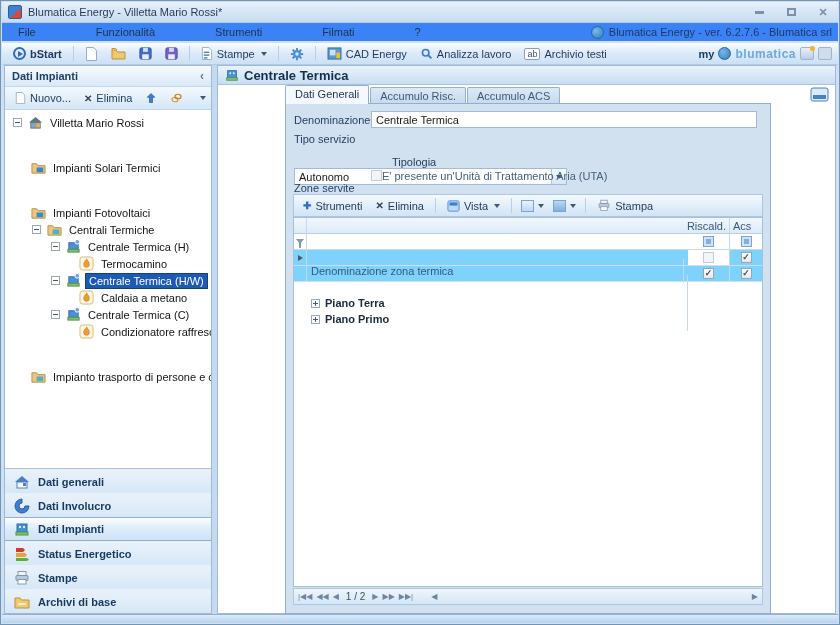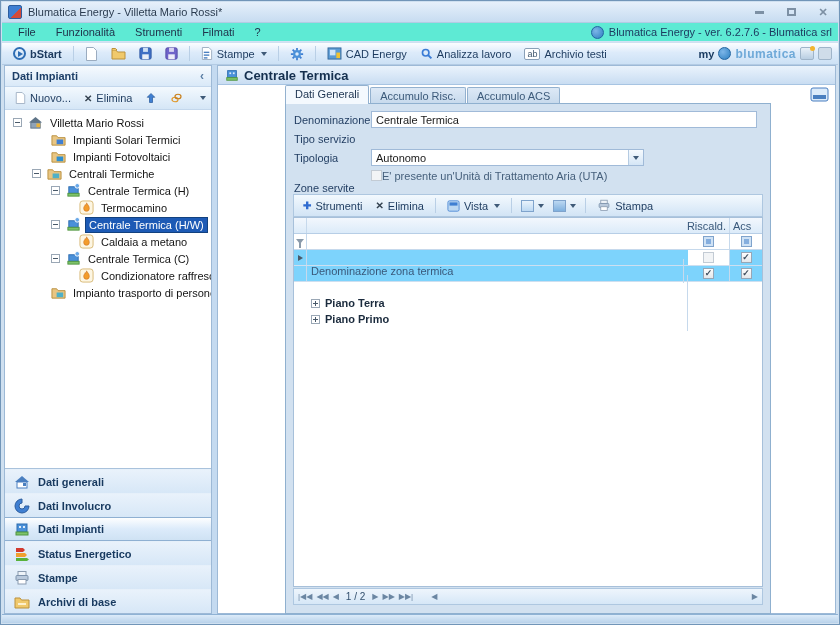--- a/index.html
+++ b/index.html
@@ -16,22 +16,22 @@
   .winbtns { margin-left:auto; display:flex; gap:14px; align-items:center; color:#6a7e93; }
   .wb { width:18px; height:12px; display:flex; align-items:center; justify-content:center; cursor:default; }
   .wb-min i { display:block; width:9px; height:3px; background:#7d90a4; }
   .wb-max i { display:block; width:9px; height:8px; border:2px solid #7d90a4; }
   .wb-close { font-size:11px; font-weight:bold; color:#7d90a4; }
   .applogo { width:14px; height:14px; border-radius:2px;
     background:linear-gradient(135deg,#3f7fd2 55%,#d24a3a 55%); border:1px solid #2c5d9e; }
 
   
   .menubar { position:absolute; left:1px; right:1px; top:22px; height:19px;
-    background:#5eead4; display:flex; align-items:center; padding:0 6px;
-    border-bottom:1px solid #d2e3f4; }
+    background:#3b82f6; display:flex; align-items:center; padding:0 6px;
+    border-bottom:1px solid #d2e3f4;gap:40px; }
   .mi { padding:2px 10px; color:#20344c; }
   .menu-right { margin-left:auto; display:flex; align-items:center; gap:5px; color:#1d3b60; }
   .bluedot { width:13px; height:13px; border-radius:50%; background:radial-gradient(circle at 35% 35%,#7db6e8,#2d7fc1); border:1px solid #2365a0; }
 
   
   .toolbar { position:absolute; left:1px; right:1px; top:42px; height:22px;
     background:linear-gradient(#fbfdff,#ddebfa 45%,#cce1f5);
     border-bottom:1px solid #b3cbe4; display:flex; align-items:center; padding:3px 6px; gap:3px; }
   .tbtn { display:flex; align-items:center; gap:4px; padding:2px 5px; color:#1c3a5e; border-radius:2px; }
   .sep { width:1px; height:15px; background:#b9cfe6; margin:0 3px; }
@@ -56,21 +56,21 @@
     border-bottom:1px solid #c3d7ec; display:flex; align-items:center; padding:0 7px;
     font-weight:bold; color:#1c3e67; }
   .lhead .collapse { margin-left:auto; color:#5a7da3; font-size:12px; }
   .ltools { height:23px; flex:0 0 23px; background:linear-gradient(#f3f9fe,#d5e6f6);
     border-bottom:1px solid #c3d7ec; display:flex; align-items:center; padding:0 5px; gap:3px; color:#26415f; }
   .ltools .x { color:#33414f; font-weight:bold; font-size:10px; }
   .tree { flex:1 1 auto; padding-top:4px; overflow:hidden; background:#fff; }
   .trow { height:17px; display:flex; align-items:center; color:#141414; }
   .trow .pm { margin-right:4px; }
   .lvl0 { padding-left:8px; } .lvl1 { padding-left:27px; } .lvl2 { padding-left:46px; }
-  .noexp { padding-left:44px; } .noexp3 { padding-left:72px; }
+  .noexp { padding-left:24px;margin-top:28px; } .noexp3 { padding-left:72px; }
   .tlabel { padding:1px 3px; white-space:nowrap; }
   .sel .tlabel { background:#1d5ab5; color:#fff; border:1px solid #12417f; }
   .pm { width:9px; height:9px; border:1px solid #9aa7b5; background:#fff; position:relative; flex:0 0 9px; }
   .pm::before { content:""; position:absolute; left:1px; right:1px; top:3px; height:1px; background:#4a5a6a; }
   .pm.plus::after { content:""; position:absolute; top:1px; bottom:1px; left:3px; width:1px; background:#4a5a6a; }
   .ticon { width:15px; height:15px; margin:0 4px 0 2px; flex:0 0 15px; }
 
   
   .nav { flex:0 0 auto; border-top:1px solid #a9c2dc; }
   .nitem { height:24px; display:flex; align-items:center; gap:8px; padding:0 9px;
@@ -459,21 +459,21 @@
 
       <div class="frow" style="top:7px; right:13px;justify-content:space-between;">
         <span class="flabel">Denominazione</span>
         <span class="field" style="flex:1">Centrale Termica</span>
       </div>
 
       <div class="frow" style="top:26px; right:13px;">
         <span class="flabel">Tipo servizio</span>
       </div>
 
-      <div class="frow" style="top:45px;">
+      <div class="frow" style="top:52px;flex-direction:column;">
         <span class="flabel">Tipologia</span>
         <span class="field combo" style="width:273px">
           <span class="val">Autonomo</span>
           <span class="btn">
               <span class="drop" style="margin:0"></span>
             </span>
         </span>
       </div>
 
       <div class="frow" style="top:63px; left:85px; color:#46607c;">

